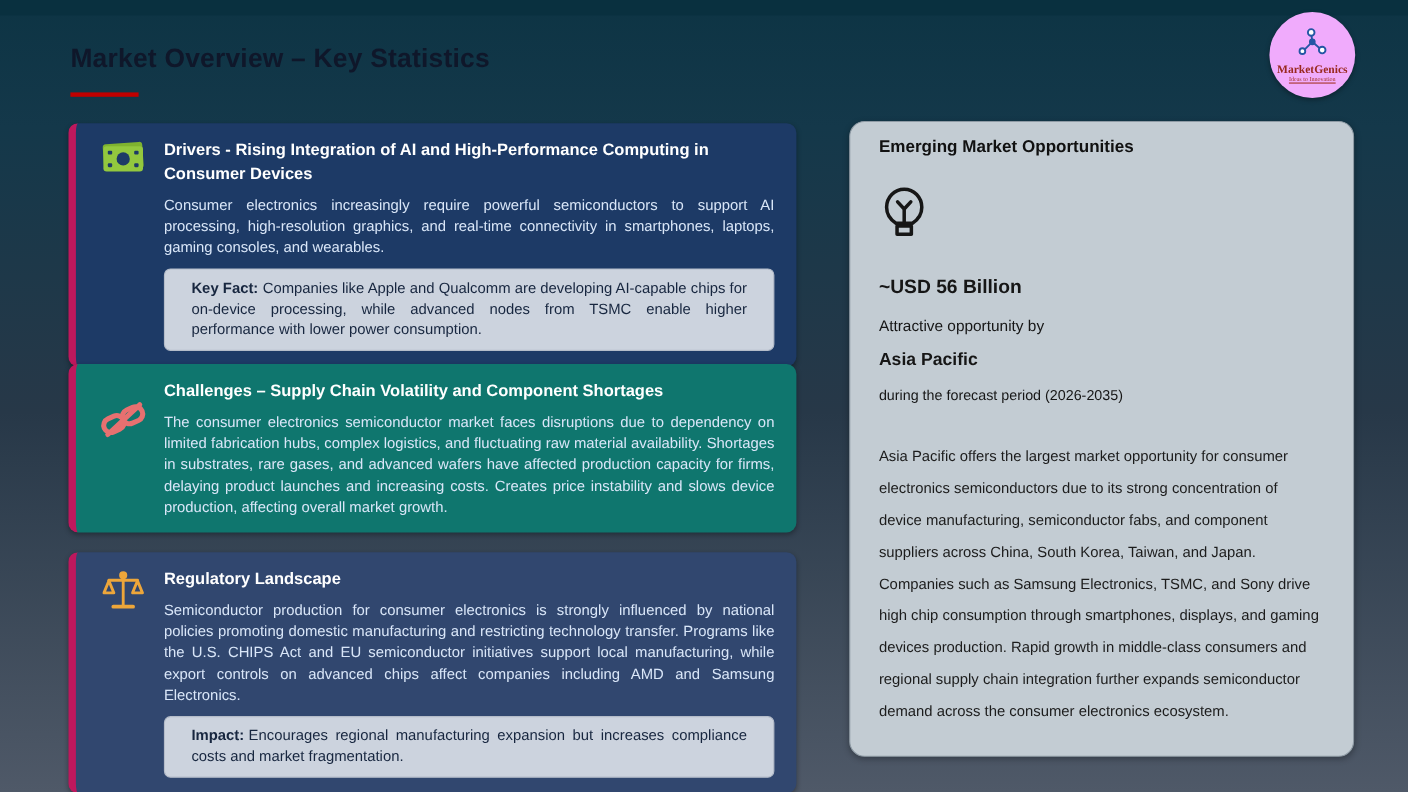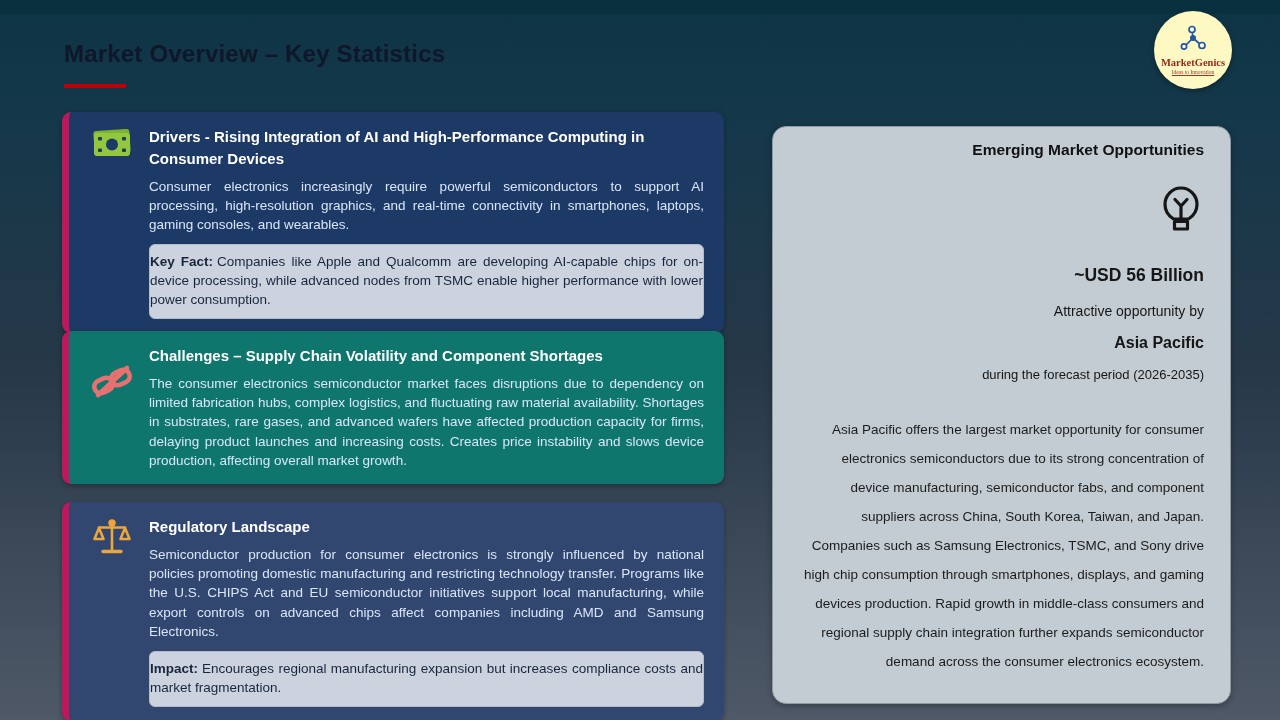--- a/index.html
+++ b/index.html
@@ -12,21 +12,21 @@
 
   
   .slide-title{
     position:absolute;left:64px;top:40px;margin:0;
     font-size:24px;font-weight:bold;color:#0f172a;letter-spacing:.2px;
   }
   .title-underline{position:absolute;left:64px;top:84px;width:62px;height:4px;background:#c00000;}
 
   .logo{
     position:absolute;left:1154px;top:11px;width:78px;height:78px;border-radius:50%;
-    background:#fef9c3;box-shadow:0 2px 5px rgba(0,0,0,.35);
+    background:#f0abfc;box-shadow:0 2px 5px rgba(0,0,0,.35);
     display:flex;flex-direction:column;align-items:center;justify-content:center;text-align:center;
   }
   .logo-name{font-family:"Liberation Serif","DejaVu Serif",serif;font-weight:bold;font-size:10.5px;color:#99291f;margin-top:2px;}
   .logo-tagline{font-family:"Liberation Serif","DejaVu Serif",serif;font-size:5.5px;color:#a53427;text-decoration:underline;margin-top:1px;}
 
   
   .card{
     position:absolute;left:62px;width:662px;box-sizing:border-box;
     border-radius:9px;border-left:7px solid #be185d;
     box-shadow:0 2px 5px rgba(0,0,0,.3);
@@ -35,30 +35,30 @@
   .card-1{top:112px;min-height:206px;background:#1d3a66;}
   .card-2{top:331px;min-height:135px;background:#0f766e;}
   .card-3{top:502px;min-height:210px;background:#31476f;}
   .card-icon{flex:0 0 42px;margin-right:16px;margin-top:2px;}
   .card-2 .card-icon{margin-top:16px;}
   .card-text{flex:1;}
   .card-title{margin:0 0 7px 0;font-size:15px;font-weight:bold;color:#ffffff;line-height:1.45;}
   .card-body{margin:0;font-size:13.5px;color:#d9e6f8;line-height:1.43;text-align:justify;}
   .callout{
     margin-top:10px;background:#ccd3de;border-radius:6px;border:1px solid #b4bcc9;
-    padding:8px 0;font-size:13.5px;color:#17263f;line-height:1.4;text-align:justify;
+    padding:8px 24px;font-size:13.5px;color:#17263f;line-height:1.4;text-align:justify;
   }
   .callout-label{font-weight:bold;margin-right:4px;}
 
   
   .opportunity-panel{
     position:absolute;left:772px;top:110px;width:459px;height:578px;box-sizing:border-box;
     background:#c3ccd3;border:1px solid #8e9aa4;border-radius:14px;
     box-shadow:0 2px 6px rgba(0,0,0,.3);
-    padding:14px 26px;text-align:right;color:#161616;margin-top:16px;
+    padding:14px 26px;text-align:left;color:#161616;
   }
   .panel-title{margin:0;font-size:15.5px;font-weight:bold;color:#111;}
   .panel-bulb{margin-top:22px;}
   .panel-value{margin-top:24px;font-size:17.5px;font-weight:bold;}
   .panel-subtitle{margin-top:17px;font-size:14px;}
   .panel-region{margin-top:15px;font-size:16px;font-weight:bold;}
   .panel-period{margin-top:15px;font-size:13px;}
   .panel-body{margin-top:33px;font-size:13.5px;line-height:2.15;color:#1c1c1c;}
 </style>
 </head>

